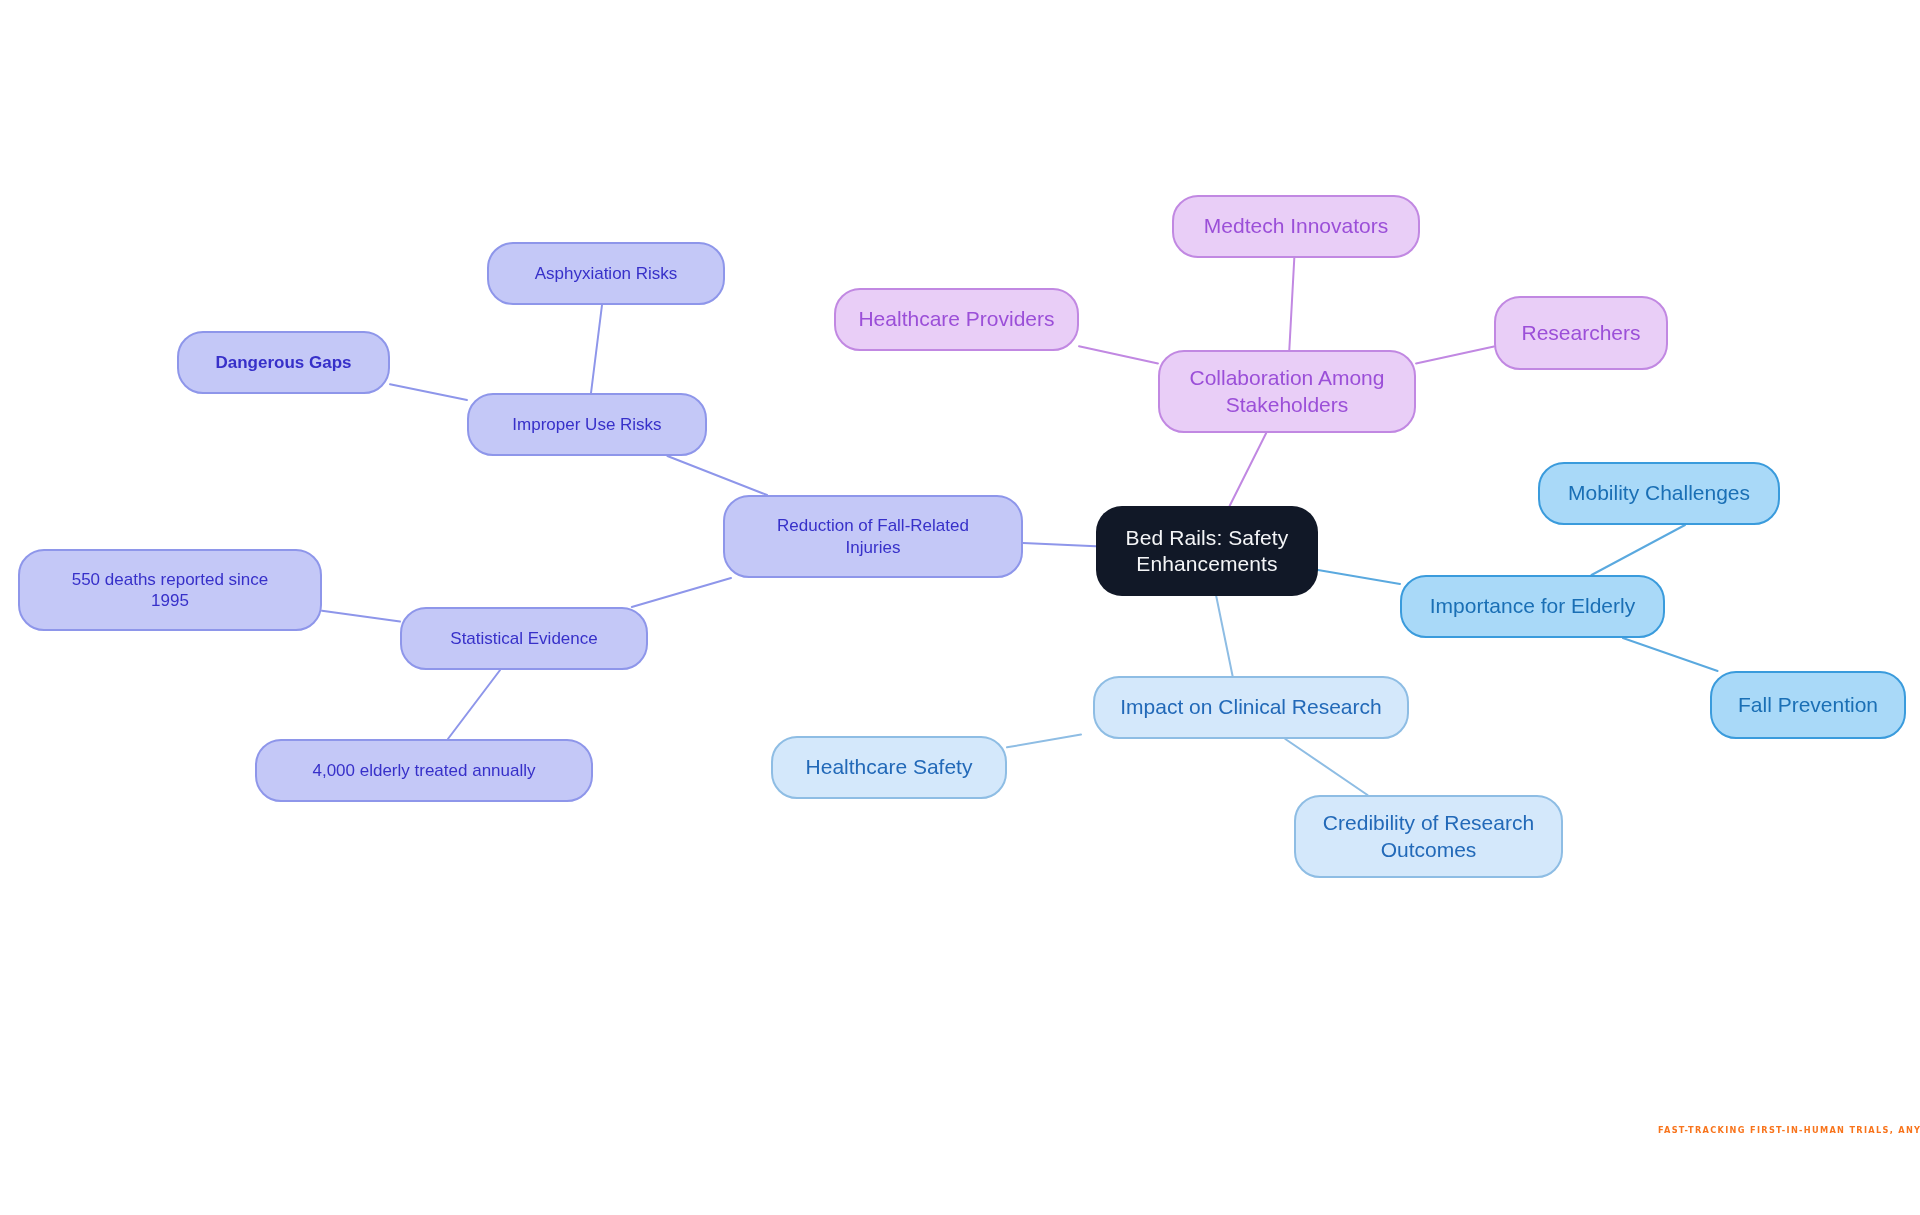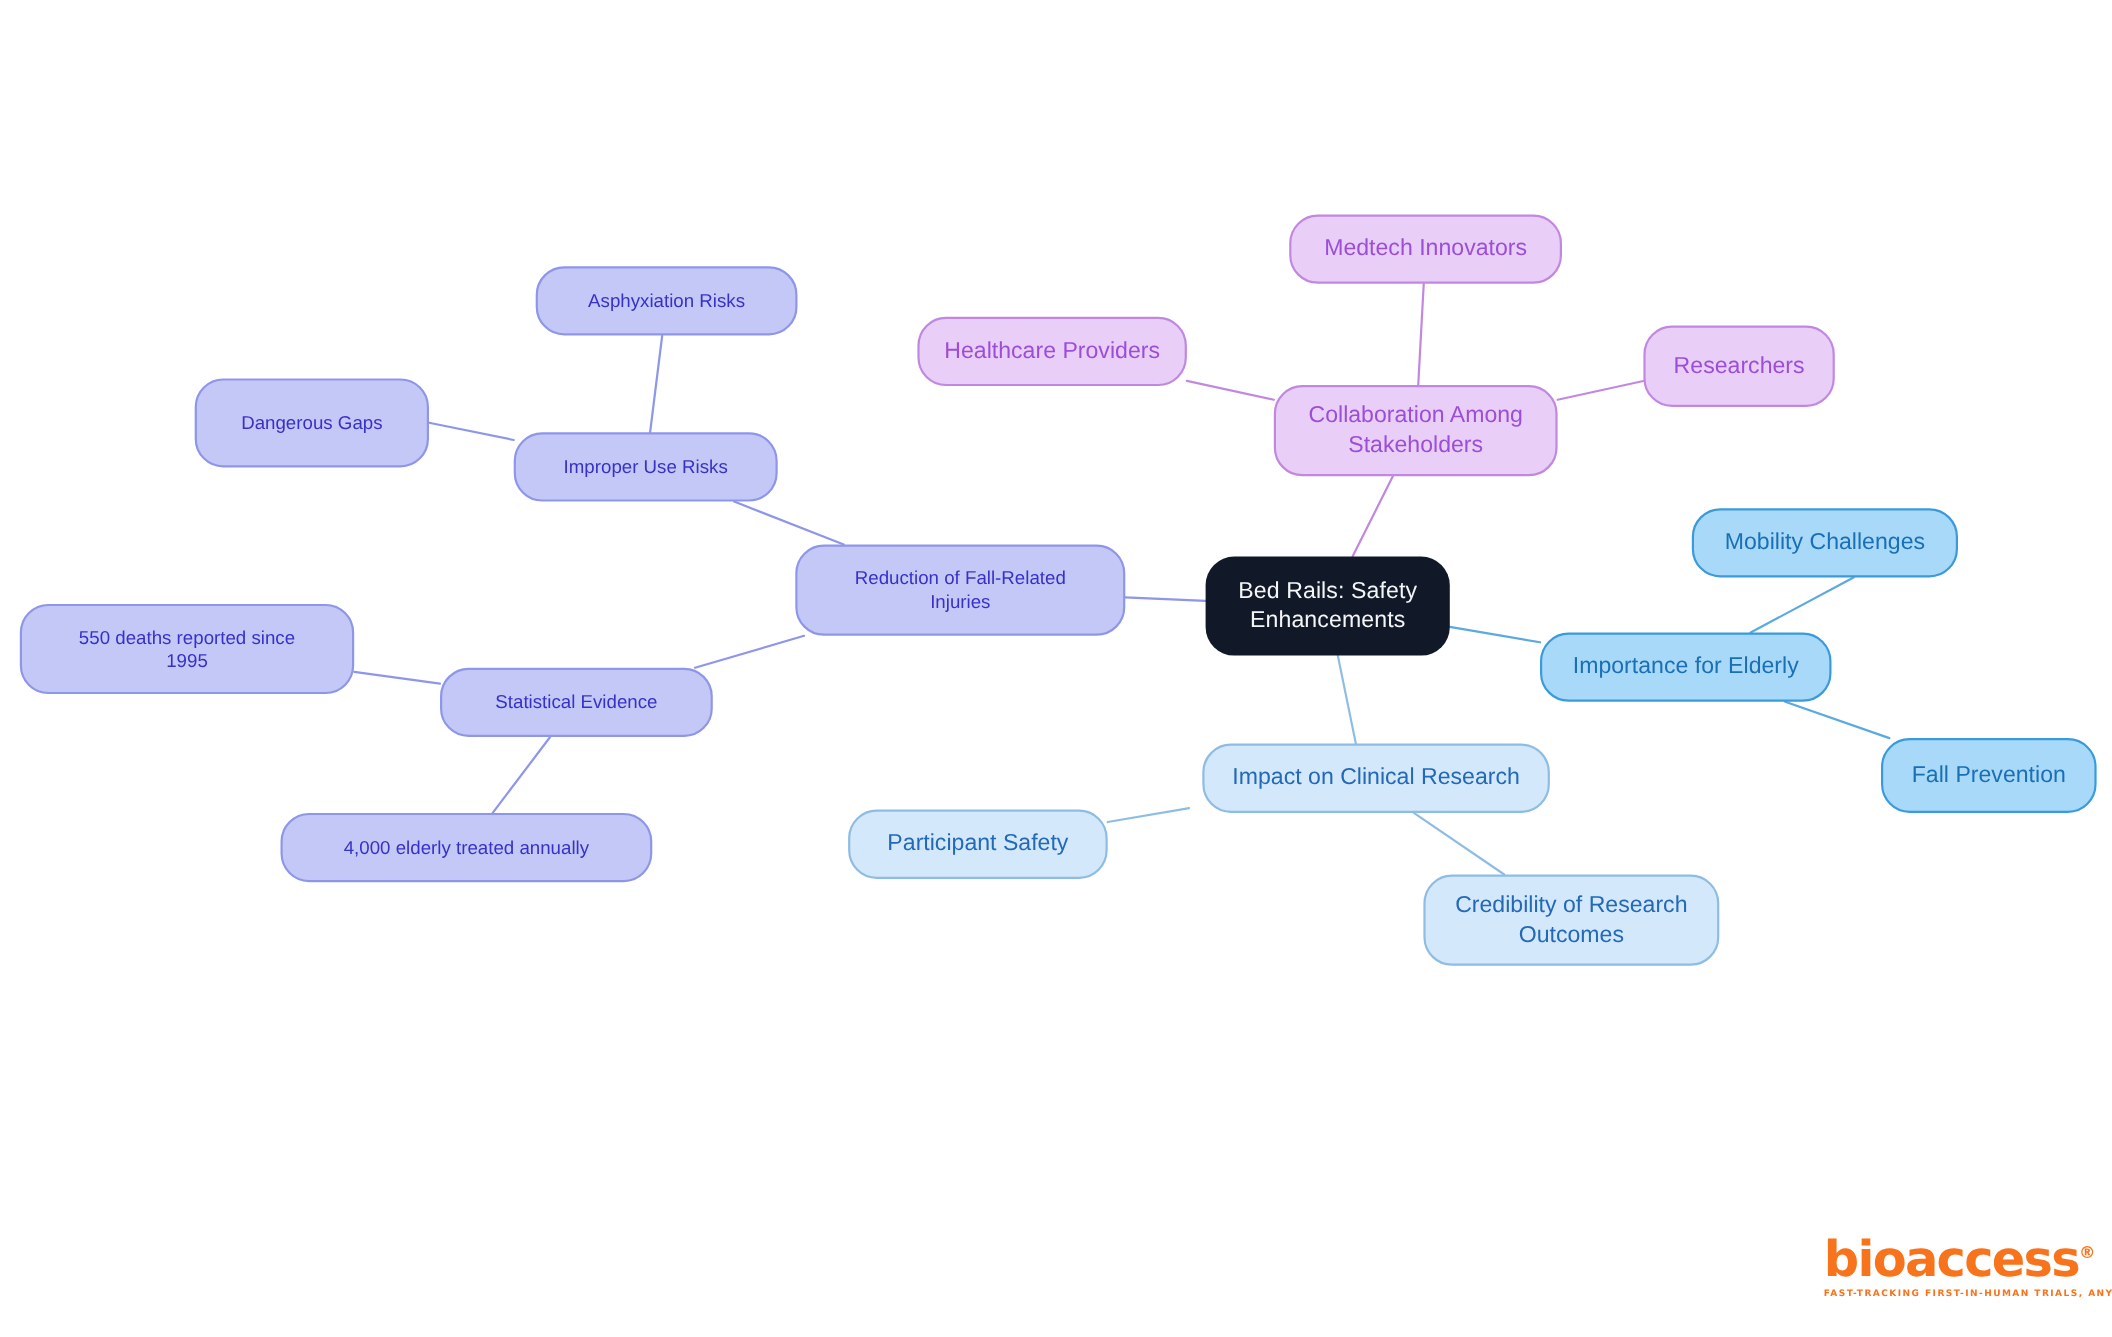--- a/index.html
+++ b/index.html
@@ -130,37 +130,36 @@
       <line x1="1285.3" y1="739.0" x2="1367.5" y2="795.0" stroke="#8ebde4" stroke-width="2" stroke-linecap="round"></line>
     </svg>
 
   <div id="node-layer">
       <div class="node root" style="left: 1096px; top: 506px; width: 222px; height: 90px;"><span>Bed Rails: Safety
 Enhancements</span></div>
       <div class="node periwinkle" style="left: 723px; top: 495px; width: 300px; height: 83px;"><span>Reduction of Fall-Related
 Injuries</span></div>
       <div class="node periwinkle" style="left: 467px; top: 393px; width: 240px; height: 63px;"><span>Improper Use Risks</span></div>
       <div class="node periwinkle" style="left: 487px; top: 242px; width: 238px; height: 63px;"><span>Asphyxiation Risks</span></div>
-      <div class="node periwinkle" style="left: 177px; top: 344px; width: 213px; height: 81px;"><span>Dangerous Gaps</span></div>
+      <div class="node periwinkle" style="left: 177px; top: 331px; width: 213px; height: 63px; font-weight: bold;"><span>Dangerous Gaps</span></div>
       <div class="node periwinkle" style="left: 400px; top: 607px; width: 248px; height: 63px;"><span>Statistical Evidence</span></div>
       <div class="node periwinkle" style="left: 18px; top: 549px; width: 304px; height: 82px;"><span>550 deaths reported since
 1995</span></div>
       <div class="node periwinkle" style="left: 255px; top: 739px; width: 338px; height: 63px;"><span>4,000 elderly treated annually</span></div>
       <div class="node violet" style="left: 1158px; top: 350px; width: 258px; height: 83px;"><span>Collaboration Among
 Stakeholders</span></div>
       <div class="node violet" style="left: 834px; top: 288px; width: 245px; height: 63px;"><span>Healthcare Providers</span></div>
       <div class="node violet" style="left: 1172px; top: 195px; width: 248px; height: 63px;"><span>Medtech Innovators</span></div>
       <div class="node violet" style="left: 1494px; top: 296px; width: 174px; height: 74px;"><span>Researchers</span></div>
       <div class="node sky" style="left: 1400px; top: 575px; width: 265px; height: 63px;"><span>Importance for Elderly</span></div>
       <div class="node sky" style="left: 1538px; top: 462px; width: 242px; height: 63px;"><span>Mobility Challenges</span></div>
       <div class="node sky" style="left: 1710px; top: 671px; width: 196px; height: 68px;"><span>Fall Prevention</span></div>
       <div class="node pale" style="left: 1081px; top: 676px; width: 316px; height: 63px; margin-left: 12px;"><span>Impact on Clinical Research</span></div>
-      <div class="node pale" style="left: 771px; top: 736px; width: 236px; height: 63px;"><span>Participant Safety</span></div>
+      <div class="node pale" style="left: 771px; top: 736px; width: 236px; height: 63px;"><span>Healthcare Safety</span></div>
       <div class="node pale" style="left: 1294px; top: 795px; width: 269px; height: 83px;"><span>Credibility of Research
 Outcomes</span></div>
     </div>
 
   <div id="logo">
-    <div class="wordmark"><span>bioaccess</span><span class="regmark">®</span></div>
     <div class="tagline">FAST-TRACKING FIRST-IN-HUMAN TRIALS, ANYWHERE</div>
   </div>
 
 </div>
 
 </body></html>

